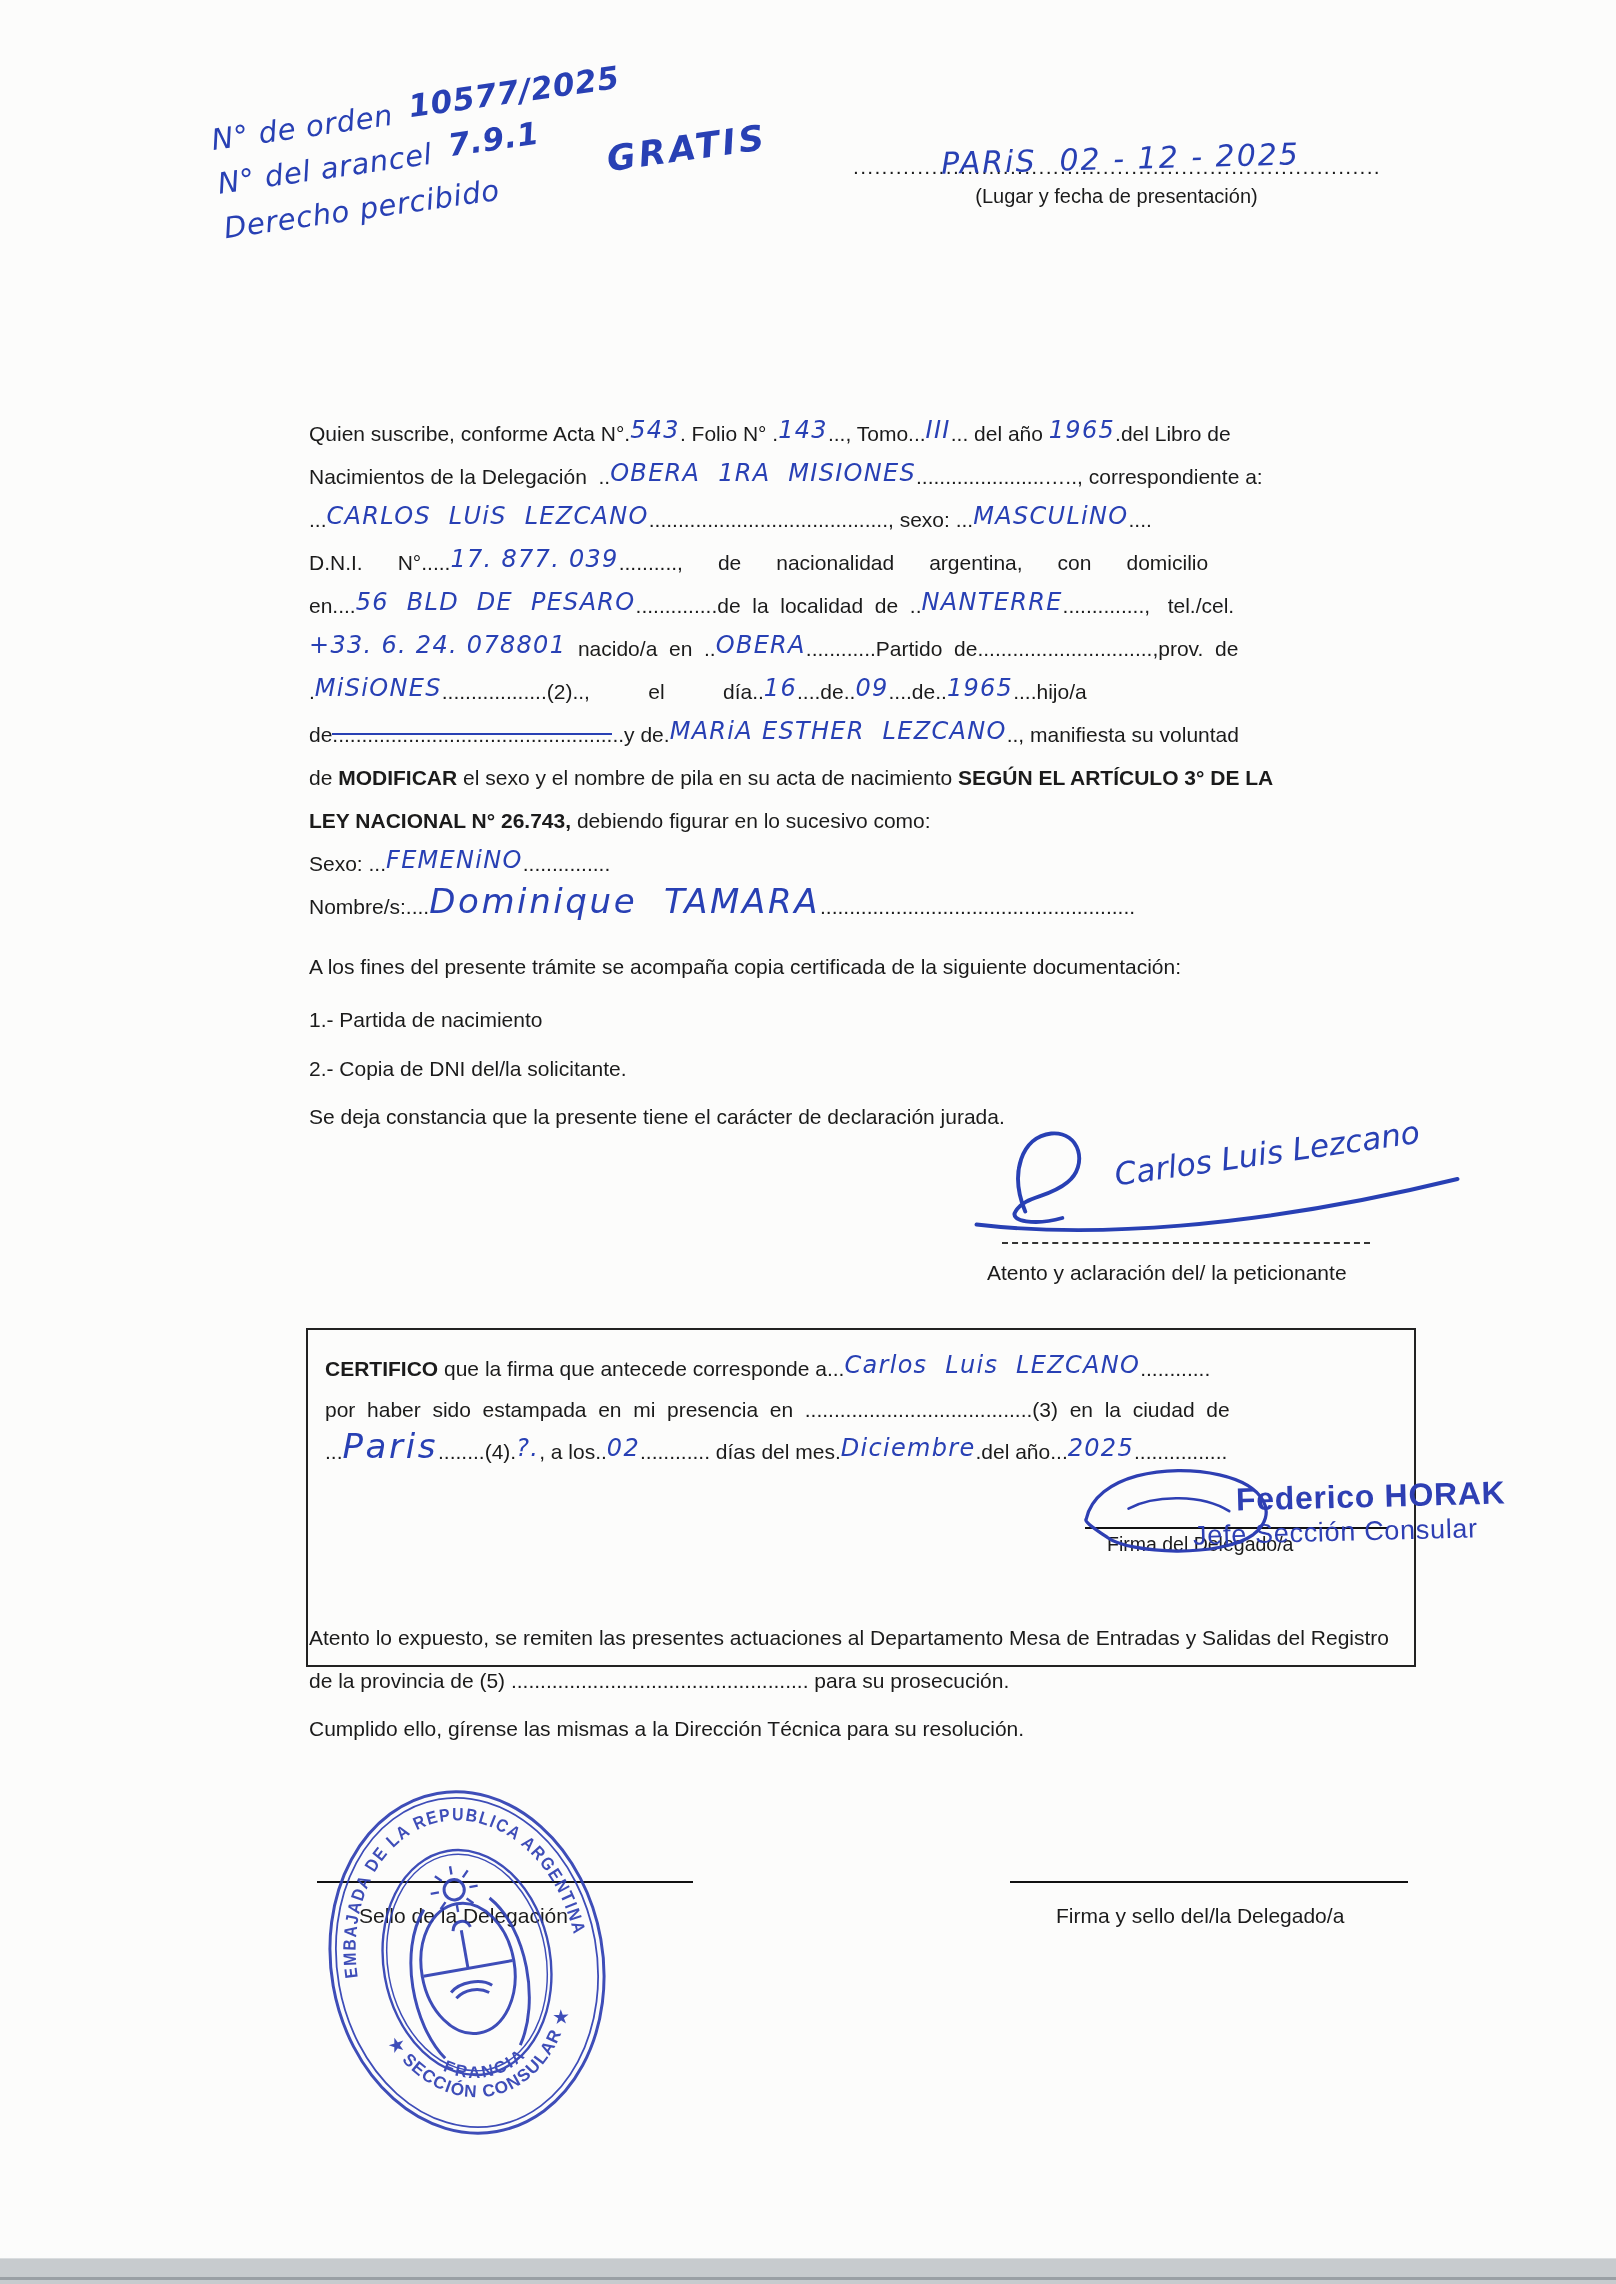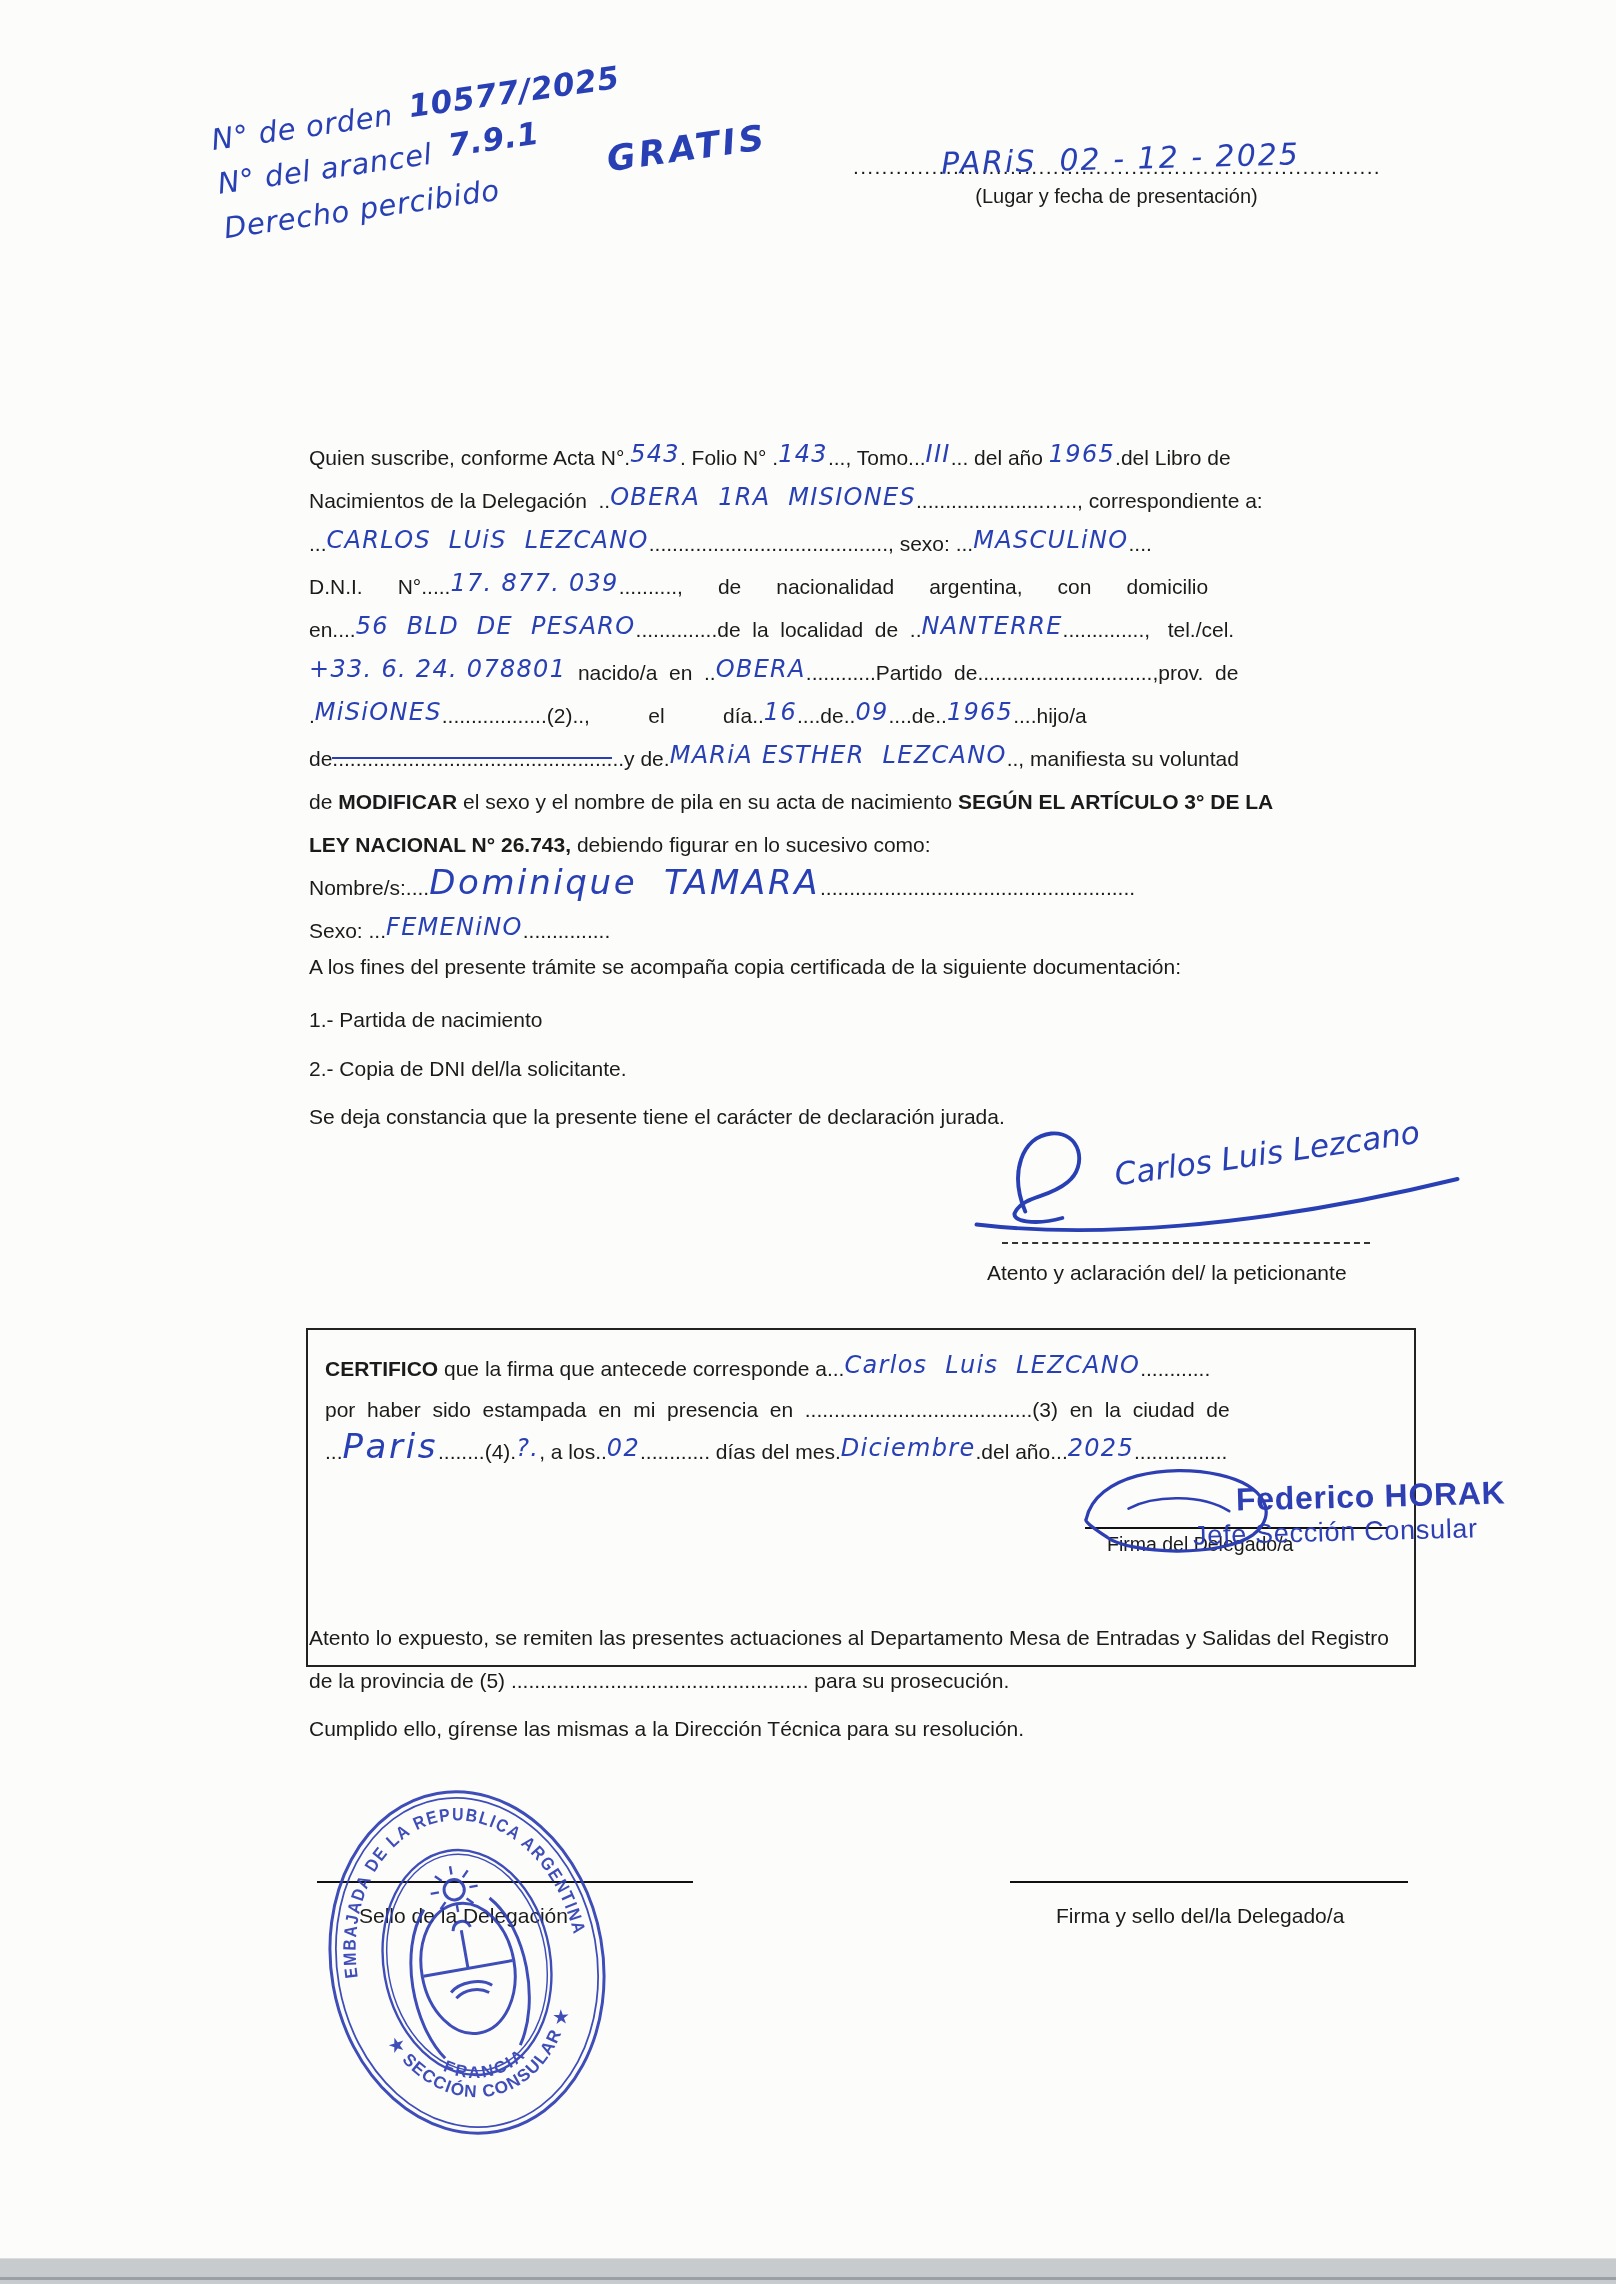--- a/index.html
+++ b/index.html
@@ -35,21 +35,21 @@
     position:absolute;left:59px;top:-14.3px;width:417px;
     color:var(--ink);font-family:"DejaVu Sans", sans-serif;font-style:italic;
     font-size:30px;letter-spacing:2px;transform:rotate(-1.5deg);white-space:pre;
   }
   .date-caption{font-size:20px;margin-top:6px;color:var(--print);}
   
   .title{position:absolute;left:309px;top:301px;width:1061px;font-weight:bold;font-size:21.5px;line-height:39px;}
   .title-line1{text-align:justify;text-align-last:justify;text-decoration:underline;text-decoration-thickness:2px;text-underline-offset:4.6px;}
   .title-line2{text-decoration:underline;text-decoration-thickness:2px;text-underline-offset:4.6px;}
   
-  .body-block{position:absolute;left:309px;top:436px;width:1094px;}
+  .body-block{position:absolute;left:309px;top:412px;width:1094px;}
   .body-line{white-space:pre;line-height:43px;font-size:21px;}
   .seg-p{color:var(--print);}
   .seg-b{color:var(--print);font-weight:bold;}
   .seg-h{
     color:var(--ink);font-family:"DejaVu Sans", sans-serif;font-style:italic;
     font-size:24px;letter-spacing:1.3px;position:relative;top:-2.6px;
   }
   .seg-H{
     color:var(--ink);font-family:"DejaVu Sans", sans-serif;font-style:italic;
     font-size:34px;letter-spacing:2.6px;position:relative;top:-1.3px;line-height:1;
@@ -117,22 +117,22 @@
     <div class="body-line"><span class="seg-p">Quien suscribe, conforme Acta N°.</span><span class="seg-h">543</span><span class="seg-p">. Folio N° .</span><span class="seg-h">143</span><span class="seg-p">..., Tomo...</span><span class="seg-h">III</span><span class="seg-p">... del año </span><span class="seg-h">1965</span><span class="seg-p">.del Libro de</span></div>
     <div class="body-line"><span class="seg-p">Nacimientos de la Delegación  ..</span><span class="seg-h">OBERA  1RA  MISIONES</span><span class="seg-p">......................….., correspondiente a:</span></div>
     <div class="body-line"><span class="seg-p">...</span><span class="seg-h">CARLOS  LUiS  LEZCANO</span><span class="seg-p">........................................., sexo: ...</span><span class="seg-h">MASCULiNO</span><span class="seg-p">....</span></div>
     <div class="body-line"><span class="seg-p">D.N.I.      N°.....</span><span class="seg-h">17. 877. 039</span><span class="seg-p">..........,      de      nacionalidad      argentina,      con      domicilio</span></div>
     <div class="body-line"><span class="seg-p">en....</span><span class="seg-h">56  BLD  DE  PESARO</span><span class="seg-p">..............de  la  localidad  de  ..</span><span class="seg-h">NANTERRE</span><span class="seg-p">..............,   tel./cel.</span></div>
     <div class="body-line"><span class="seg-h">+33. 6. 24. 078801</span><span class="seg-p">  nacido/a  en  ..</span><span class="seg-h">OBERA</span><span class="seg-p">............Partido  de..............................,prov.  de</span></div>
     <div class="body-line"><span class="seg-p">.</span><span class="seg-h">MiSiONES</span><span class="seg-p">..................(2)..,          el          día..</span><span class="seg-h">16</span><span class="seg-p">....de..</span><span class="seg-h">09</span><span class="seg-p">....de..</span><span class="seg-h">1965</span><span class="seg-p">....hijo/a</span></div>
     <div class="body-line"><span class="seg-p">de</span><span class="seg-s">................................................</span><span class="seg-p">..y de.</span><span class="seg-h">MARiA ESTHER  LEZCANO</span><span class="seg-p">.., manifiesta su voluntad</span></div>
     <div class="body-line"><span class="seg-p">de </span><span class="seg-b">MODIFICAR</span><span class="seg-p"> el sexo y el nombre de pila en su acta de nacimiento </span><span class="seg-b">SEGÚN EL ARTÍCULO 3° DE LA</span></div>
     <div class="body-line"><span class="seg-b">LEY NACIONAL N° 26.743,</span><span class="seg-p"> debiendo figurar en lo sucesivo como:</span></div>
+    <div class="body-line"><span class="seg-p">Sexo: ...</span><span class="seg-h">FEMENiNO</span><span class="seg-p">...............</span></div>
     <div class="body-line"><span class="seg-p">Nombre/s:....</span><span class="seg-H">Dominique  TAMARA</span><span class="seg-p">......................................................</span></div>
-    <div class="body-line"><span class="seg-p">Sexo: ...</span><span class="seg-h">FEMENiNO</span><span class="seg-p">...............</span></div>
   </div>
 
   <p class="para" style="top:945px">A los fines del presente trámite se acompaña copia certificada de la siguiente documentación:</p>
   <p class="para" style="top:998px">1.- Partida de nacimiento</p>
   <p class="para" style="top:1047px">2.- Copia de DNI del/la solicitante.</p>
   <p class="para bold" style="top:1095px">Se deja constancia que la presente tiene el carácter de declaración jurada.</p>
 
   <svg class="pet-sign-svg" width="521" height="130" viewBox="0 0 800 200">
     <g stroke="#2840b4" stroke-width="6" fill="none" stroke-linecap="round">
       <path d="M 95 150 C 70 90 90 35 135 30 C 180 26 192 80 160 105 C 130 130 95 125 80 150 C 70 165 110 172 152 160"></path>

